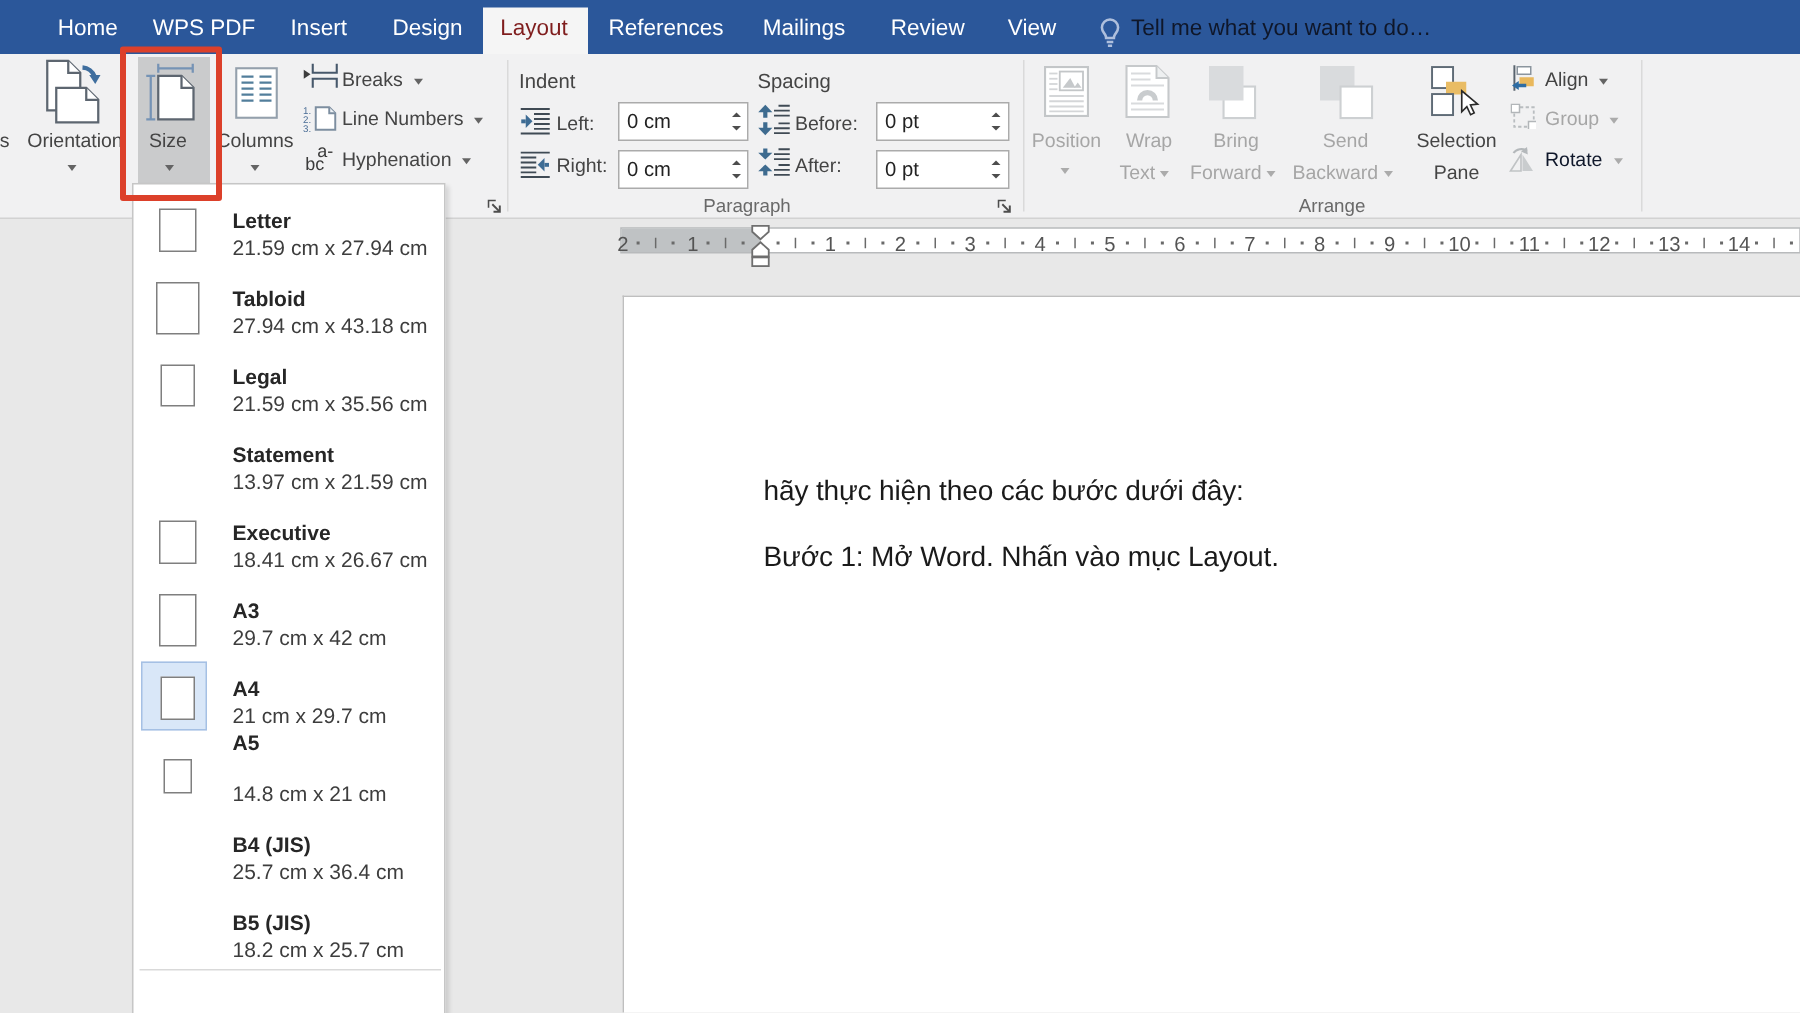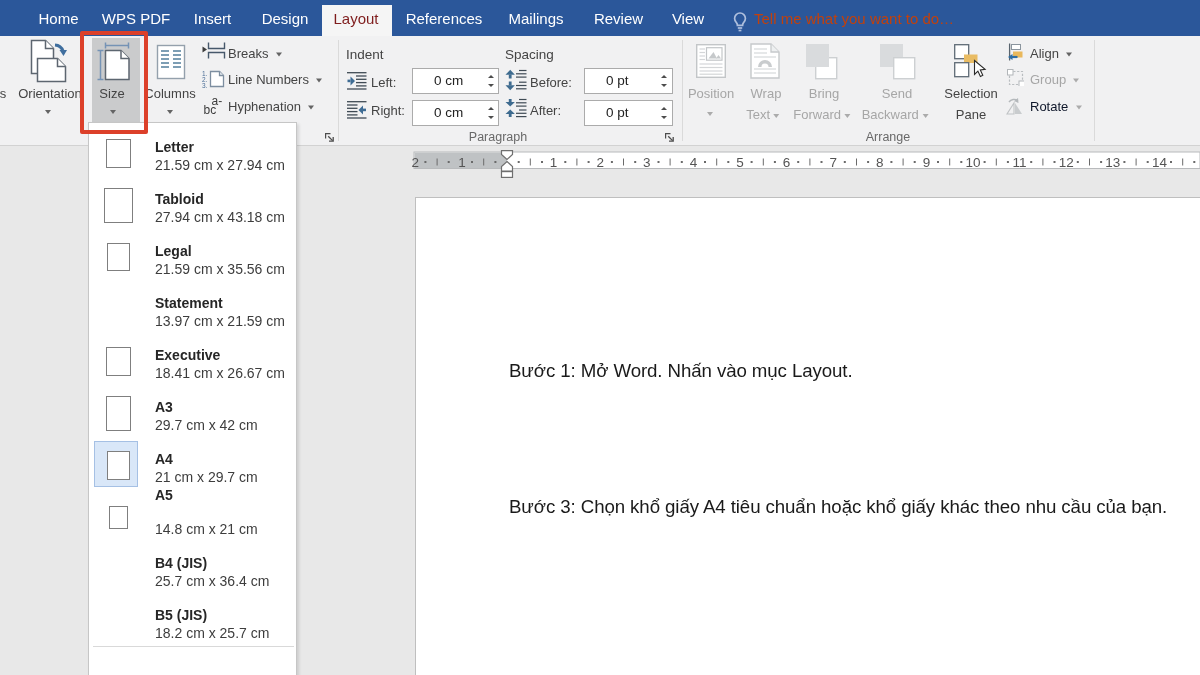--- a/index.html
+++ b/index.html
@@ -8,21 +8,21 @@
 #tabbar{position:absolute;left:0;top:0;width:1200px;height:36px;background:#2b579a}
 .tab{position:absolute;top:0;height:36px;line-height:37px;color:#fff;font-size:15px;transform:translateX(-50%)}
 #activetab{position:absolute;left:322px;top:5px;width:70px;height:31px;background:#f5f5f5}
 #ribbon{position:absolute;left:0;top:36px;width:1200px;height:110px;background:#f1f1f2;border-bottom:1px solid #d2d2d2}
 .vsep{position:absolute;top:40px;height:101px;width:1px;background:#dadada}
 .biglabel{position:absolute;transform:translateX(-50%);font-size:13px;color:#444;white-space:nowrap}
 .gray .biglabel,.biglabel.gray{color:#a6a6a6}
 .grouplabel{position:absolute;transform:translateX(-50%);font-size:12.5px;color:#696969;top:130px}
 .rowlabel{position:absolute;font-size:13px;color:#444;white-space:nowrap;transform:translateY(-50%)}
 .field{position:absolute;width:87px;height:26px;background:#fff;border:1px solid #ababab;
- font-size:13.5px;color:#222;line-height:24px;padding-left:21px}
+ font-size:13.5px;color:#222;line-height:24px;padding-left:5px}
 .caret{display:inline-block;width:0;height:0;border-left:3.5px solid transparent;
  border-right:3.5px solid transparent;border-top:4px solid #646464;vertical-align:middle}
 .caret.gray{border-top-color:#ababab}
 .dcaret{position:absolute;width:0;height:0;border-left:3.5px solid transparent;border-right:3.5px solid transparent;border-top:4px solid #646464}
 .dcaret.gray{border-top-color:#ababab}
 #docpage{position:absolute;left:415px;top:197px;width:785px;height:478px;background:#fff;border-left:1px solid #bfbfbf;border-top:1px solid #bfbfbf}
 .dtext{position:absolute;font-size:18.7px;color:#1a1a1a;white-space:nowrap;letter-spacing:-0.1px}
 #dropdown{position:absolute;left:88px;top:122px;width:209px;height:558px;background:#fff;
  border:1px solid #c6c6c6;box-shadow:2px 2px 3px rgba(0,0,0,0.12)}
 .ddname{position:absolute;left:66px;font-size:14px;font-weight:bold;color:#262626;white-space:nowrap;transform:translateY(-50%)}
@@ -46,21 +46,21 @@
     <div class="tab" style="left:618.5px">Review</div>
     <div class="tab" style="left:688px">View</div>
     <div class="tab" style="left:356px;color:#7f1d1d">Layout</div>
     <svg class="abs" style="left:731px;top:11px" width="18" height="22" viewBox="0 0 18 22">
 <g stroke="#aebfdd" stroke-width="1.7" fill="none">
 <path d="M9,2 a5.4,5.4 0 0 1 5.4,5.4 c0,2.3-1.3,3.4-2.1,4.6-0.5,0.8-0.7,1.5-0.7,2.3 h-5.2 c0-0.8-0.2-1.5-0.7-2.3-0.8-1.2-2.1-2.3-2.1-4.6 A5.4,5.4 0 0 1 9,2 z"></path>
 <line x1="6.8" y1="17" x2="11.2" y2="17"></line>
         <line x1="7.6" y1="19.5" x2="10.4" y2="19.5"></line>
 </g>
     </svg>
-    <div class="abs" style="left:754px;top:0;height:36px;line-height:37px;font-size:15px;color:#c2410c">Tell me what you want to do…</div>
+    <div class="abs" style="left:754px;top:0;height:36px;line-height:37px;font-size:15px;color:#0f172a">Tell me what you want to do…</div>
     <div id="ribbon"></div>
     <div class="vsep" style="left:338px"></div>
     <div class="vsep" style="left:682px"></div>
     <div class="vsep" style="left:1094px"></div>
     <svg class="abs" style="left:28px;top:39px" width="42" height="44" viewBox="0 0 42 44">
 <path d="M3.5,1.5 h14 l8,8 v25 h-22 z" fill="#fff" stroke="#5d6670" stroke-width="1.5"></path>
 <path d="M17.5,1.5 v8 h8" fill="#fff" stroke="#5d6670" stroke-width="1.5"></path>
 <path d="M9.5,19.5 h20 l8,8 v15 h-28 z" fill="#fff" stroke="#5d6670" stroke-width="1.5"></path>
 <path d="M29.5,19.5 v8 h8" fill="#fff" stroke="#5d6670" stroke-width="1.5"></path>
 <path d="M27,6 a9,9 0 0 1 8,6" fill="none" stroke="#3f6e9e" stroke-width="3"></path>
@@ -352,22 +352,22 @@
       <text x="619.6" y="17" font-size="13.5" fill="#545454" text-anchor="middle">11</text>
       <text x="666.2" y="17" font-size="13.5" fill="#545454" text-anchor="middle">12</text>
       <text x="712.8" y="17" font-size="13.5" fill="#545454" text-anchor="middle">13</text>
       <text x="759.4" y="17" font-size="13.5" fill="#545454" text-anchor="middle">14</text>
       <text x="61.9" y="17" font-size="13.5" fill="#545454" text-anchor="middle">1</text>
       <text x="15.3" y="17" font-size="13.5" fill="#545454" text-anchor="middle">2</text>
       <polygon points="101.5,0.6 112.5,0.6 112.5,4.5 107.0,9.5 101.5,4.5" fill="#ffffff" stroke="#6f6f6f" stroke-width="1.2"></polygon>
       <polygon points="107.0,11.5 112.5,16.5 112.5,21 101.5,21 101.5,16.5" fill="#ffffff" stroke="#6f6f6f" stroke-width="1.2"></polygon>
       <rect x="101.5" y="21.6" width="11" height="5.8" fill="#ffffff" stroke="#6f6f6f" stroke-width="1.2"></rect>
     </svg>
+    <div class="dtext" style="left:509px;top:316px">hãy thực hiện theo các bước dưới đây:</div>
     <div class="dtext" style="left:509px;top:360px">Bước 1: Mở Word. Nhấn vào mục Layout.</div>
-    <div class="dtext" style="left:509px;top:496px">Bước 3: Chọn khổ giấy A4 tiêu chuẩn hoặc khổ giấy khác theo nhu cầu của bạn.</div>
     <div id="dropdown">
       <div style="position:absolute;left:5px;top:318px;width:44px;height:46px;background:#d9e7f8;border:1px solid #a5c0e4;box-sizing:border-box"></div>
       <div style="position:absolute;left:17.0px;top:15.5px;width:25px;height:29px;background:#fff;border:1px solid #7f7f7f;box-sizing:border-box"></div>
       <div class="ddname" style="top:24px">Letter</div>
       <div class="dddim" style="top:41.5px">21.59 cm x 27.94 cm</div>
       <div style="position:absolute;left:15.0px;top:64.5px;width:29px;height:35px;background:#fff;border:1px solid #7f7f7f;box-sizing:border-box"></div>
       <div class="ddname" style="top:76px">Tabloid</div>
       <div class="dddim" style="top:93.5px">27.94 cm x 43.18 cm</div>
       <div style="position:absolute;left:18.0px;top:120.0px;width:23px;height:28px;background:#fff;border:1px solid #7f7f7f;box-sizing:border-box"></div>
       <div class="ddname" style="top:128px">Legal</div>

